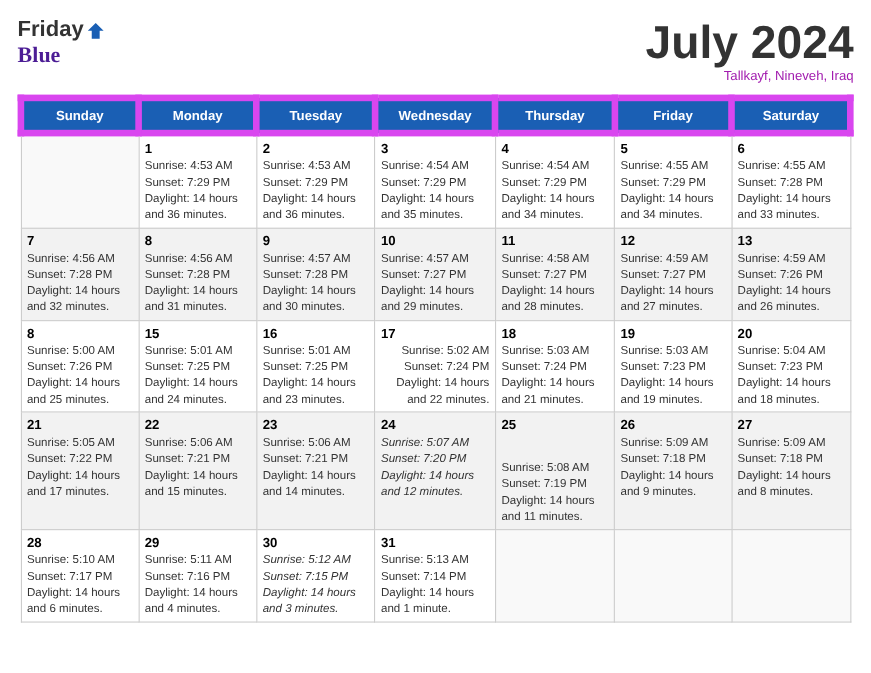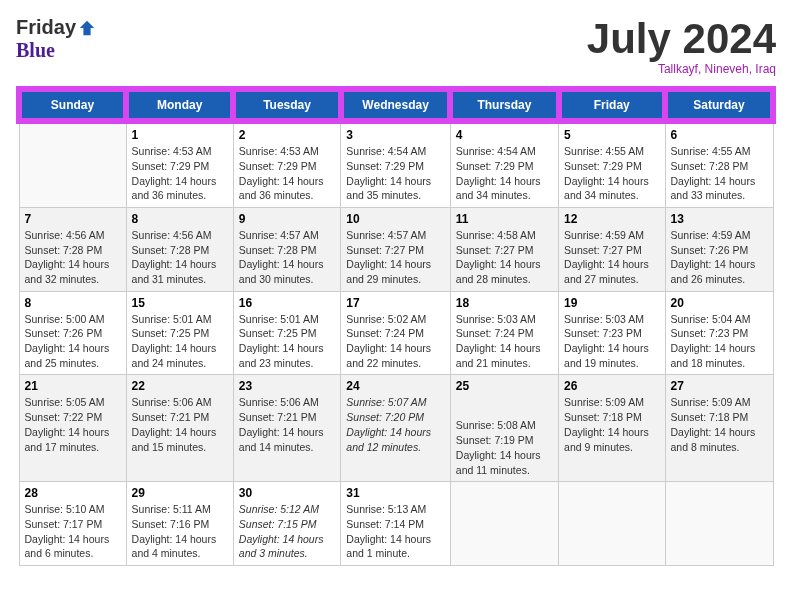--- a/index.html
+++ b/index.html
@@ -223,21 +223,21 @@
 Daylight: 14 hours and 24 minutes.</div>
         </td>
         <td>
           <span class="day-number">16</span>
           <div class="cell-text" style="white-space: pre-line;">Sunrise: 5:01 AM
 Sunset: 7:25 PM
 Daylight: 14 hours and 23 minutes.</div>
         </td>
         <td>
           <span class="day-number">17</span>
-          <div class="cell-text" style="white-space: pre-line;">Sunrise: 5:02 AM
+          <div class="cell-text" style="white-space: pre-line; text-align: right;">Sunrise: 5:02 AM
 Sunset: 7:24 PM
 Daylight: 14 hours and 22 minutes.</div>
         </td>
         <td>
           <span class="day-number">18</span>
           <div class="cell-text" style="white-space: pre-line;">Sunrise: 5:03 AM
 Sunset: 7:24 PM
 Daylight: 14 hours and 21 minutes.</div>
         </td>
         <td>

